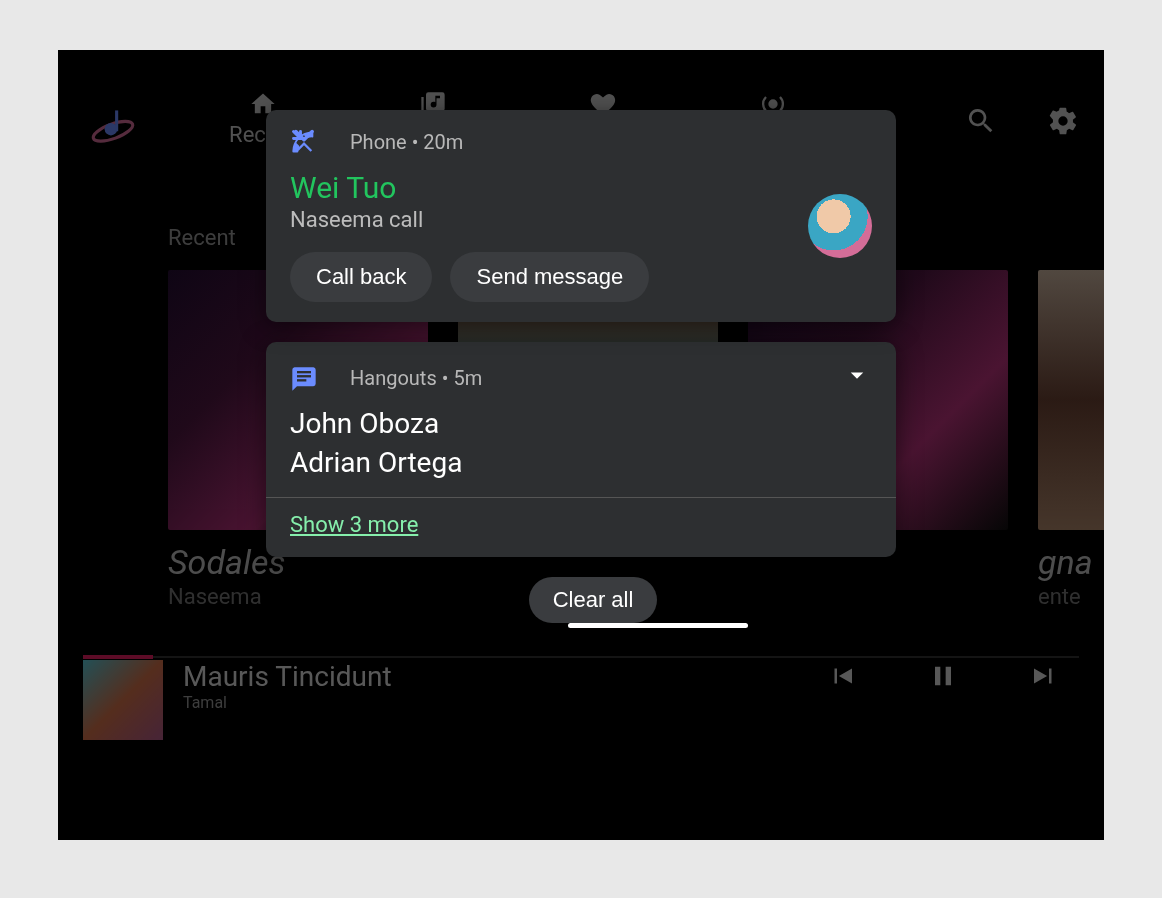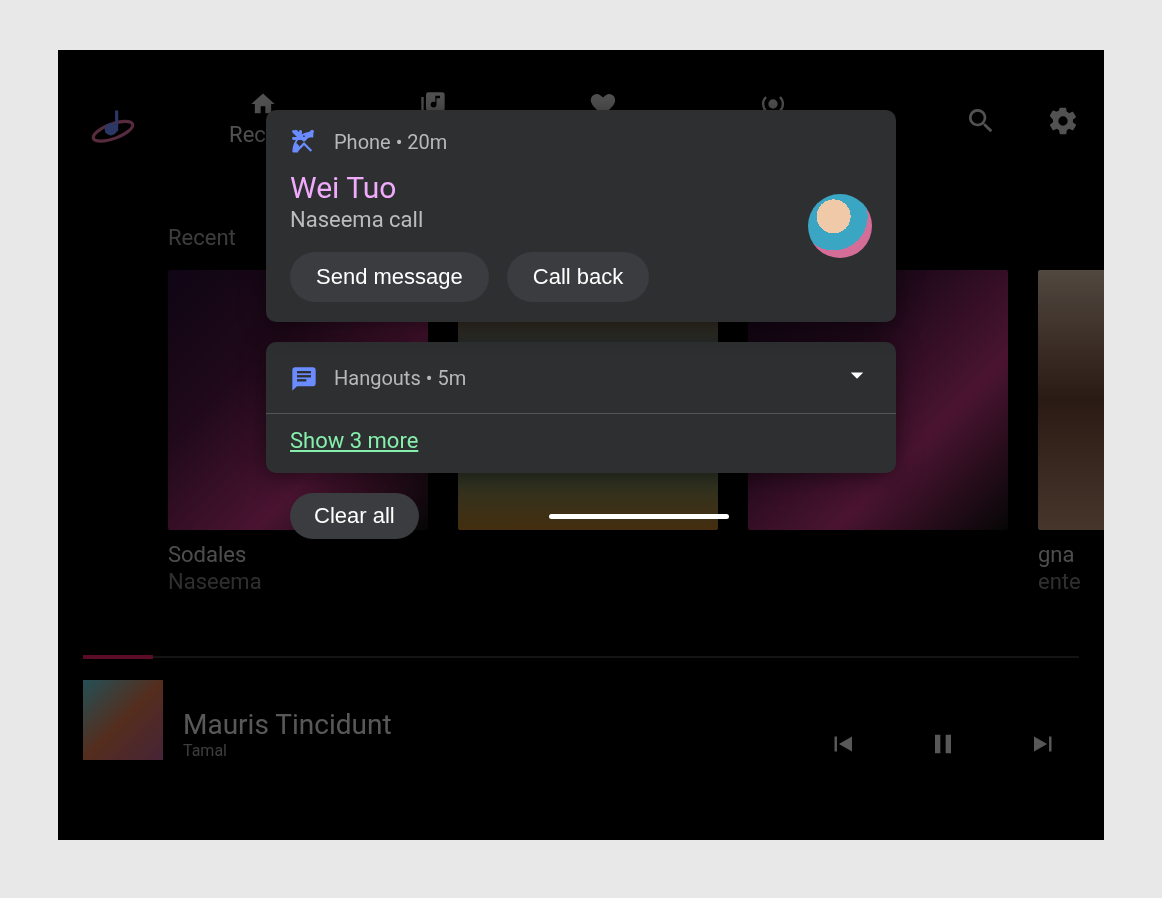--- a/index.html
+++ b/index.html
@@ -75,21 +75,21 @@
   }
   .album { width: 260px; }
   .album .cover {
     width: 260px;
     height: 260px;
     background: linear-gradient(135deg,#2a0f3a,#5a1a4a,#d4398d,#111);
     border-radius: 2px;
   }
   .album .cover.c2 { background: linear-gradient(180deg,#d75c2a,#3cb6c6,#c0832a); }
   .album .cover.c4 { background: linear-gradient(180deg,#e7cdb6,#7a4b3a,#c79a7a); }
-  .album .title { color: #ddd; font-size: 22px; margin-top: 12px; }
+  .album .title { color: #ddd; font-size: 34px; margin-top: 12px; font-style: italic; }
   .album .artist { color: #888; font-size: 22px; margin-top: 2px; }
   
   .progressbar {
     position: absolute;
     left: 25px;
     right: 25px;
     bottom: 182px;
     height: 2px;
     background: #333;
     opacity: 0.4;
@@ -102,21 +102,21 @@
     height: 4px;
     background: #e91e63;
   }
   .nowplaying {
     position: absolute;
     left: 25px;
     right: 25px;
     bottom: 80px;
     height: 100px;
     display: flex;
-    align-items: flex-end;
+    align-items: flex-start;
     color: #ccc;
     opacity: 0.4;
   }
   .nowplaying .thumb {
     width: 80px; height: 80px;
     background: linear-gradient(135deg,#59c7d6,#d4714a,#b05a8a);
     margin-right: 20px;
   }
   .nowplaying .meta .t { font-size: 28px; color: #ddd; }
   .nowplaying .meta .a { font-size: 16px; color: #999; }
@@ -140,29 +140,29 @@
     background: #2d2f31;
     border-radius: 10px;
     padding: 18px 24px 20px 24px;
     color: #e0e0e0;
     margin-bottom: 20px;
     box-shadow: 0 4px 24px rgba(0,0,0,0.5);
   }
   .card-header {
     display: flex;
     align-items: center;
-    gap: 16px;
+    gap: 32px;
     font-size: 20px;
     color: #b8b8b8;
   }
   .card-header .appicon { width: 28px; height: 28px; flex-shrink: 0; }
   .card-header .expand { margin-left: auto; }
   .card-title {
     font-size: 30px;
-    color: #f0abfc;
+    color: #22c55e;
     margin-top: 14px;
   }
   .card-sub {
     font-size: 22px;
     color: #bcbcbc;
     margin-top: 2px;
   }
   .avatar {
     position: absolute;
     right: 24px;
@@ -199,20 +199,21 @@
   .showmore {
     font-size: 22px;
     color: #86efac;
     text-decoration: underline;
   }
   .bottom-row {
     display: flex;
     align-items: center;
     margin-top: 8px;
     padding-left: 24px;
+    flex-direction: column;
   }
   .clearall {
     background: #3a3c3f;
     color: #fff;
     font-size: 22px;
     padding: 10px 24px;
     border-radius: 30px;
     border: none;
     cursor: pointer;
   }
@@ -326,22 +327,22 @@
               <path d="M12 10L5 3M12 10l7-7" stroke="#6b8cff" stroke-width="3" fill="none" stroke-linecap="round"></path>
               <path d="M5 3h4M5 3v4" stroke="#6b8cff" stroke-width="3" fill="none" stroke-linecap="round" opacity="0"></path>
             </svg>
         </span>
         <span>Phone • 20m</span>
       </div>
       <div class="card-title">Wei Tuo</div>
       <div class="card-sub">Naseema call</div>
       <div class="avatar"></div>
       <div class="card-actions">
+        <button class="pillbtn">Call back</button>
         <button class="pillbtn">Send message</button>
-        <button class="pillbtn">Call back</button>
       </div>
     </div>
 
     <div class="card">
       <div class="card-header">
         <span class="appicon">
           <svg viewBox="0 0 24 24" width="28" height="28" fill="#6b8cff">
               <path d="M20 2H4a2 2 0 0 0-2 2v18l4-4h14a2 2 0 0 0 2-2V4a2 2 0 0 0-2-2zM6 9h12v2H6zm8 4H6v-2h8zm4-6H6V5h12z" transform="translate(0 1)"></path>
               <path d="M4 3h16a1 1 0 0 1 1 1v12a1 1 0 0 1-1 1H7l-4 4V4a1 1 0 0 1 1-1z" fill="#6b8cff"></path>
               <rect x="6" y="6" width="12" height="2" fill="#2d2f31"></rect>
@@ -349,20 +350,24 @@
               <rect x="6" y="13" width="8" height="2" fill="#2d2f31"></rect>
             </svg>
         </span>
         <span>Hangouts • 5m</span>
         <span class="expand">
           <svg width="30" height="30" viewBox="0 0 24 24" fill="#fff">
               <path d="M7 10l5 5 5-5z"></path>
             </svg>
         </span>
       </div>
+      <div class="card2-names" style="margin-top:12px;">
+        <div class="name">John Oboza</div>
+        <div class="name">Adrian Ortega</div>
+      </div>
       <hr class="divider">
       <div class="showmore">Show 3 more</div>
     </div>
 
     <div class="bottom-row">
       <button class="clearall">Clear all</button>
       <div class="handlebar"></div>
     </div>
 
   </div>

